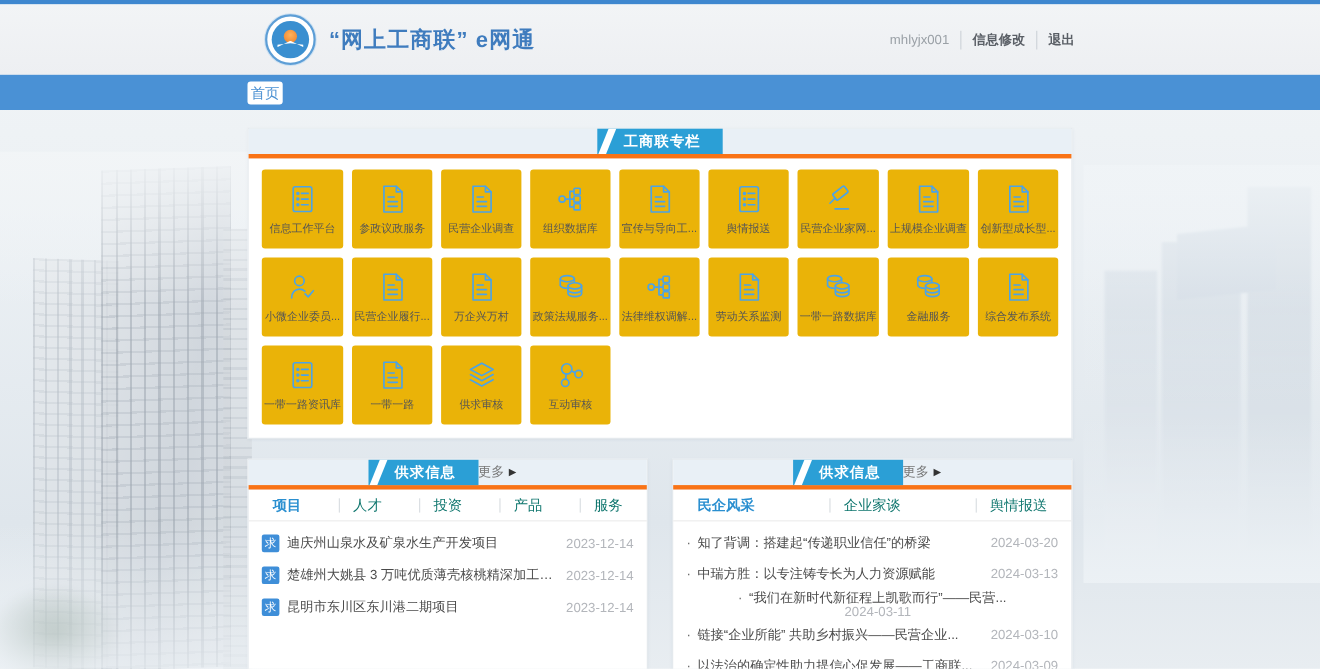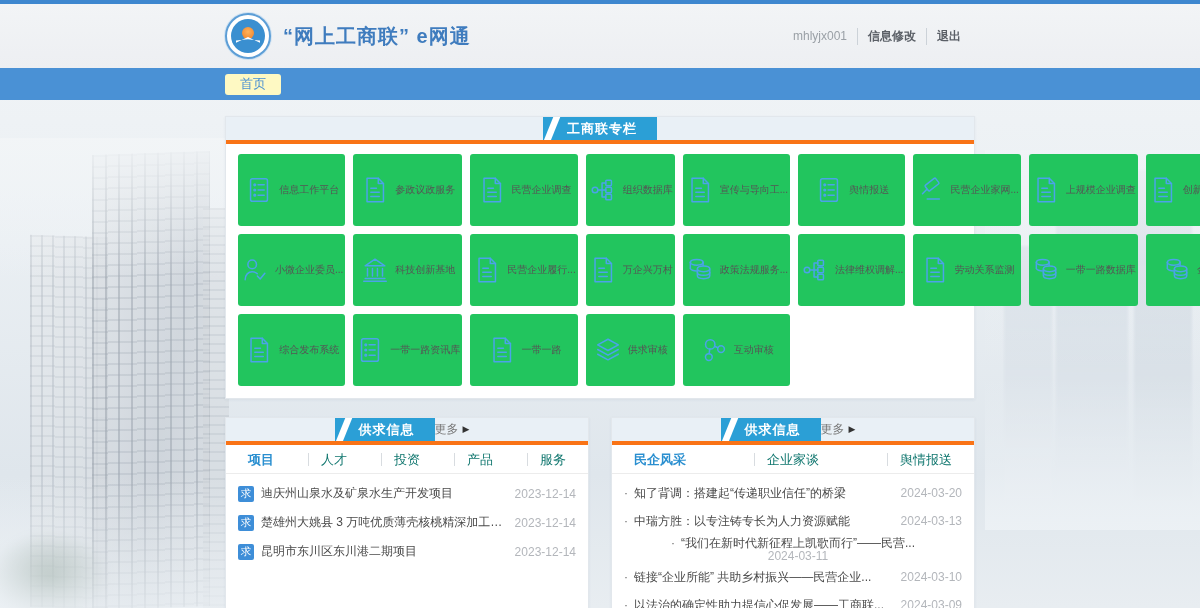--- a/index.html
+++ b/index.html
@@ -30,54 +30,54 @@
   .sk{position:absolute;background:linear-gradient(180deg,#bfcbd7,#dde4ea);}
   .sk1{right:8px;top:20px;width:58px;height:330px;}
   .sk2{right:72px;top:70px;width:72px;height:280px;background:linear-gradient(180deg,#c6d1dc,#e2e8ee);}
   .sk3{right:148px;top:96px;width:48px;height:254px;background:linear-gradient(180deg,#ccd6e0,#e6ebf0);}
   .sk4{right:40px;top:58px;width:90px;height:60px;transform:skewY(-6deg);background:#c2cedb;}
   .sk-fade{position:absolute;right:0;top:150px;width:215px;height:380px;
      background:linear-gradient(180deg,rgba(240,244,247,.9) 0%,rgba(240,244,247,.1) 35%,rgba(240,244,247,0) 60%,rgba(236,241,245,.95) 100%);}
 
   
   .topline{position:relative;z-index:2;height:4px;background:#3e87cf;}
-  header{position:relative;z-index:2;height:64px;background:linear-gradient(#f2f4f6,#edeff2);}
+  header{position:relative;z-index:2;height:64px;background:linear-gradient(#f2f4f6,#edeff2);padding-left:16px;}
   .wrap{width:750px;margin-left:225px;}
   .header-wrap{height:100%;display:flex;align-items:center;justify-content:space-between;}
   .brand{display:flex;align-items:center;}
   .logo{width:42px;height:42px;border-radius:50%;background:#fff;border:2px solid #5d9ed6;
         position:relative;overflow:hidden;box-shadow:0 0 0 1px #cfe2f2;}
   .logo-inner{position:absolute;left:4px;top:4px;width:34px;height:34px;border-radius:50%;background:#3a8fd0;}
   .logo-sun{position:absolute;left:15px;top:12px;width:12px;height:12px;border-radius:50%;
         background:radial-gradient(circle at 50% 40%,#ffb35c,#ee7d24);}
   .logo-book{position:absolute;left:9px;top:22px;width:24px;height:9px;background:#fff;
         clip-path:polygon(0 35%,50% 100%,100% 35%,100% 60%,50% 75%,0 60%);transform:rotate(180deg);}
   .site-title{margin-left:12px;font-size:20px;font-weight:bold;color:#3f7cbe;letter-spacing:1px;}
   .usermenu{display:flex;align-items:center;font-size:12px;color:#9aa0a6;margin-right:4px;}
   .usermenu .lnk{color:#5a5f66;font-weight:bold;cursor:pointer;}
   .usermenu>*{padding:0 10px;}
   .usermenu>*+*{border-left:1px solid #ccd2d8;}
 
   nav{position:relative;z-index:2;height:32px;background:#4a91d5;display:flex;align-items:center;}
-  .nav-tab{display:inline-block;background:#fef9c3;color:#4a90d2;font-size:13px;
-           padding:4px 15px;border-radius:3px;line-height:1;cursor:pointer;font-family:Liberation Mono, monospace;}
+  .nav-tab{display:inline-block;background:#ffffff;color:#4a90d2;font-size:13px;
+           padding:4px 3px;border-radius:3px;line-height:1;cursor:pointer;}
 
   main{position:relative;z-index:2;padding-top:16px;}
   .panel{background:#fff;border:1px solid #e2e7ec;box-shadow:0 1px 3px rgba(40,70,100,.06);}
   .panel-bar{height:23px;background:#e9f0f6;border-bottom:4px solid #f97316;
              display:flex;align-items:stretch;justify-content:center;}
   .panel-title{position:relative;background:#2b9fd6;color:#fff;font-size:13px;font-weight:bold;
                display:flex;align-items:center;padding:0 20px 0 24px;overflow:hidden;letter-spacing:1px;}
   .panel-title .slash{position:absolute;left:5px;top:-4px;width:7px;height:34px;background:#fff;
                transform:skewX(-22deg);}
   .more-link{display:flex;align-items:center;gap:4px;padding-right:10px;font-size:12px;color:#777;cursor:pointer;}
   .more-arrow{font-size:9px;color:#333;line-height:1;}
 
   .card-grid{padding:10px 12px 12px;display:grid;grid-template-columns:repeat(9,1fr);gap:8px;}
-  .card{background:#22c55e;border-radius:3px;height:72px;display:flex;flex-direction:row;
+  .card{background:#eab308;border-radius:3px;height:72px;display:flex;flex-direction:column;
         align-items:center;justify-content:center;gap:5px;padding:0 2px;cursor:pointer;}
   .card svg{display:block;}
   .card-label{font-size:10px;color:#555;white-space:nowrap;overflow:hidden;max-width:100%;}
 
   .bottom-row{display:flex;gap:22px;margin-top:18px;}
   .half{flex:1;min-width:0;}
   .tabs-row{display:flex;align-items:center;padding:8px 10px 7px;border-bottom:1px solid #ececec;justify-content:space-between;}
   .tab{font-size:13px;color:#0f766e;padding:0 12px;line-height:13px;cursor:pointer;white-space:nowrap;}
   .tab + .tab{border-left:1px solid #d8dcе0;border-left:1px solid #d8dce0;}
   .tab.active{color:#2a8fd0;font-weight:bold;}
@@ -259,31 +259,20 @@
    <circle cx="13" cy="10" r="4.6"></circle>
               <path d="M5.5 26.5 c0-5.5 3.4-8.6 7.5-8.6 2 0 3.9 0.7 5.3 2"></path>
    <path d="M18.5 22.5 l3 3 5-6"></path>
             </svg>
           </span>
           <div class="card-label">小微企业委员...</div>
         </div>
         <div class="card">
           <span>
             <svg viewBox="0 0 32 32" width="30" height="30" fill="none" stroke="#4ba3e8" stroke-width="1.6" stroke-linecap="round" stroke-linejoin="round">
-   <path d="M5.5 11.5 L16 4.5 L26.5 11.5 z"></path>
-              <path d="M8 14.5 v8 M13.3 14.5 v8 M18.6 14.5 v8 M24 14.5 v8"></path>
-   <path d="M5.5 25 h21"></path>
-              <path d="M4 28 h24"></path>
-            </svg>
-          </span>
-          <div class="card-label">科技创新基地</div>
-        </div>
-        <div class="card">
-          <span>
-            <svg viewBox="0 0 32 32" width="30" height="30" fill="none" stroke="#4ba3e8" stroke-width="1.6" stroke-linecap="round" stroke-linejoin="round">
    <path d="M7.5 3.5 h12 l5.5 5.5 v19.5 h-17.5 z"></path>
               <path d="M19.5 3.5 v5.5 h5.5"></path>
    <path d="M11.5 14 h6"></path>
               <path d="M11.5 18.5 h9"></path>
               <path d="M11.5 23 h9"></path>
             </svg>
           </span>
           <div class="card-label">民营企业履行...</div>
         </div>
         <div class="card">

